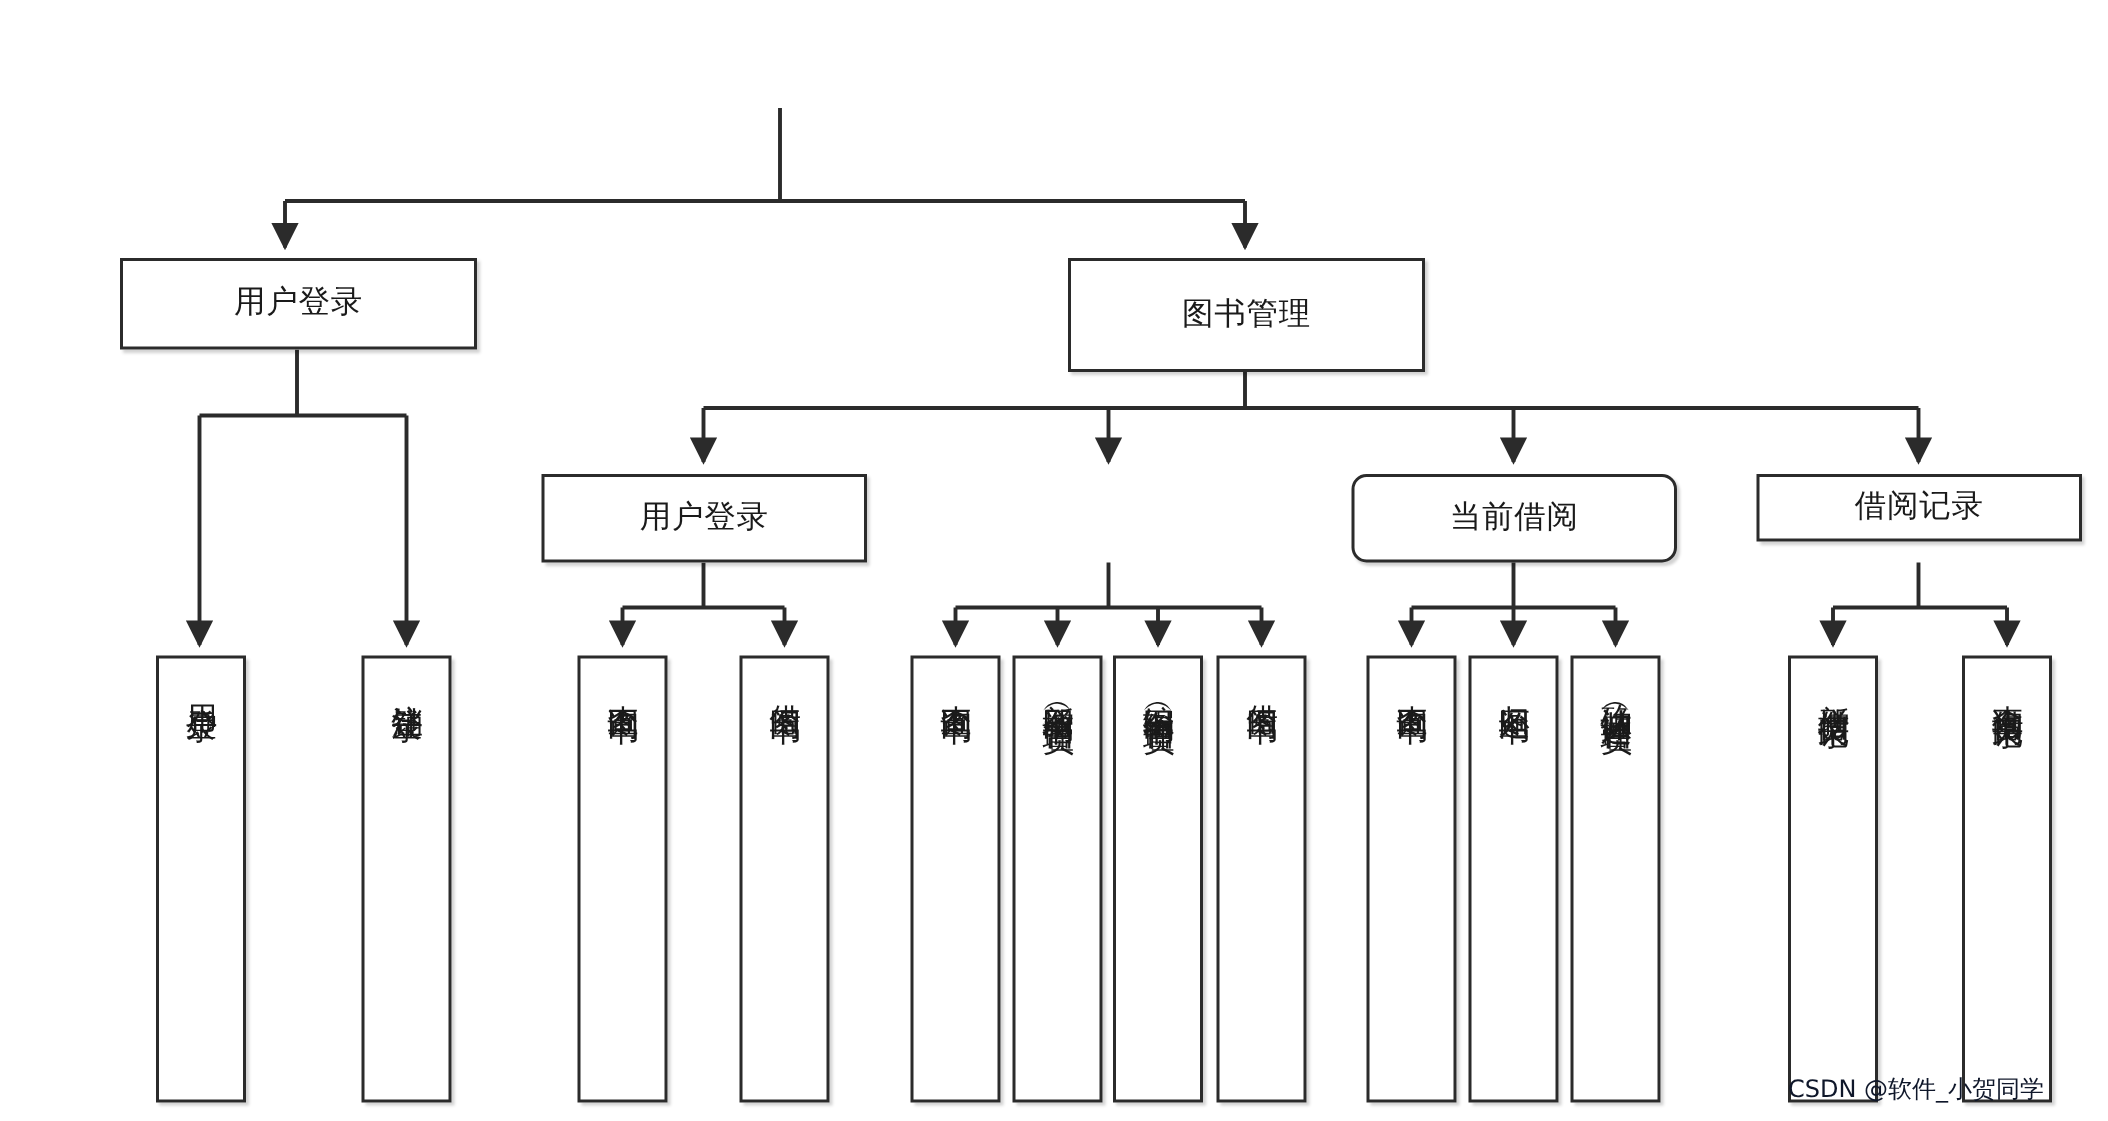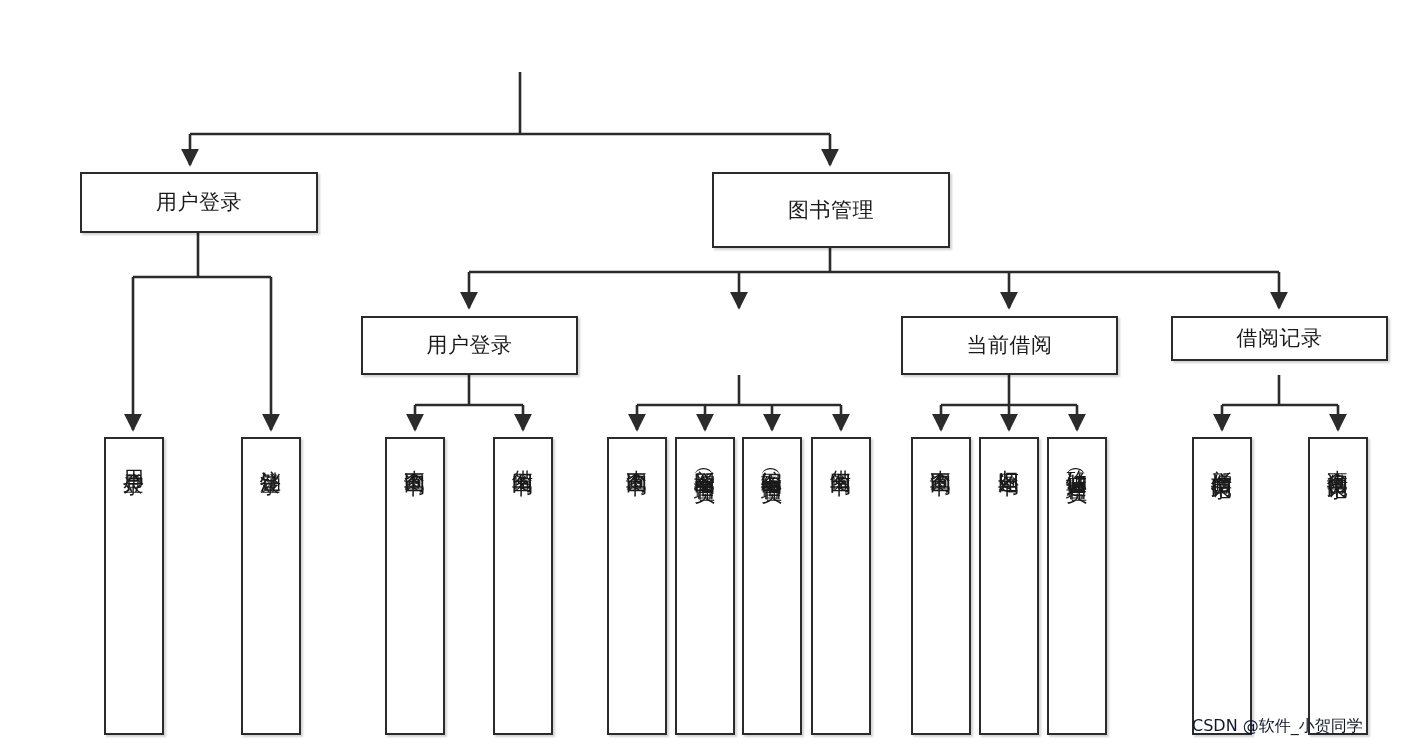--- a/index.html
+++ b/index.html
@@ -133,21 +133,21 @@
 
   <div class="node horiz" style="left:712px; top:172px; width:238px; height:76px;">
     <span class="label">图书管理</span>
   </div>
 
   <div class="node horiz" style="left:361px; top:316px; width:217px; height:59px;">
     <span class="label">用户登录</span>
   </div>
 
 
-  <div class="node horiz" style="left:901px; top:316px; width:217px; height:59px;">
+  <div class="node horiz" style="left:901px; top:316px; width:217px; height:59px;border-radius:10px;">
     <span class="label">当前借阅</span>
   </div>
 
   <div class="node horiz" style="left:1171px; top:316px; width:217px; height:45px;">
     <span class="label">借阅记录</span>
   </div>
 
   <div class="node vert" style="left:104px; top:437px; width:60px; height:298px;">
     <span class="label">用户登录</span>
   </div>

